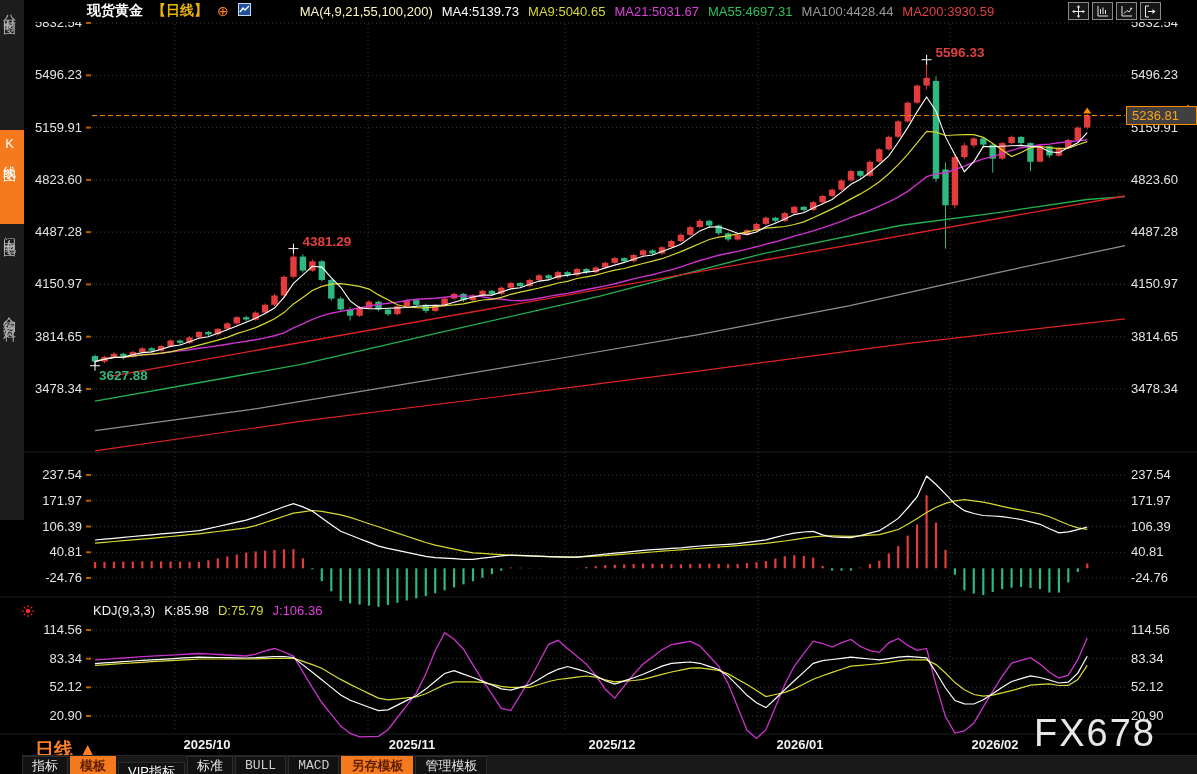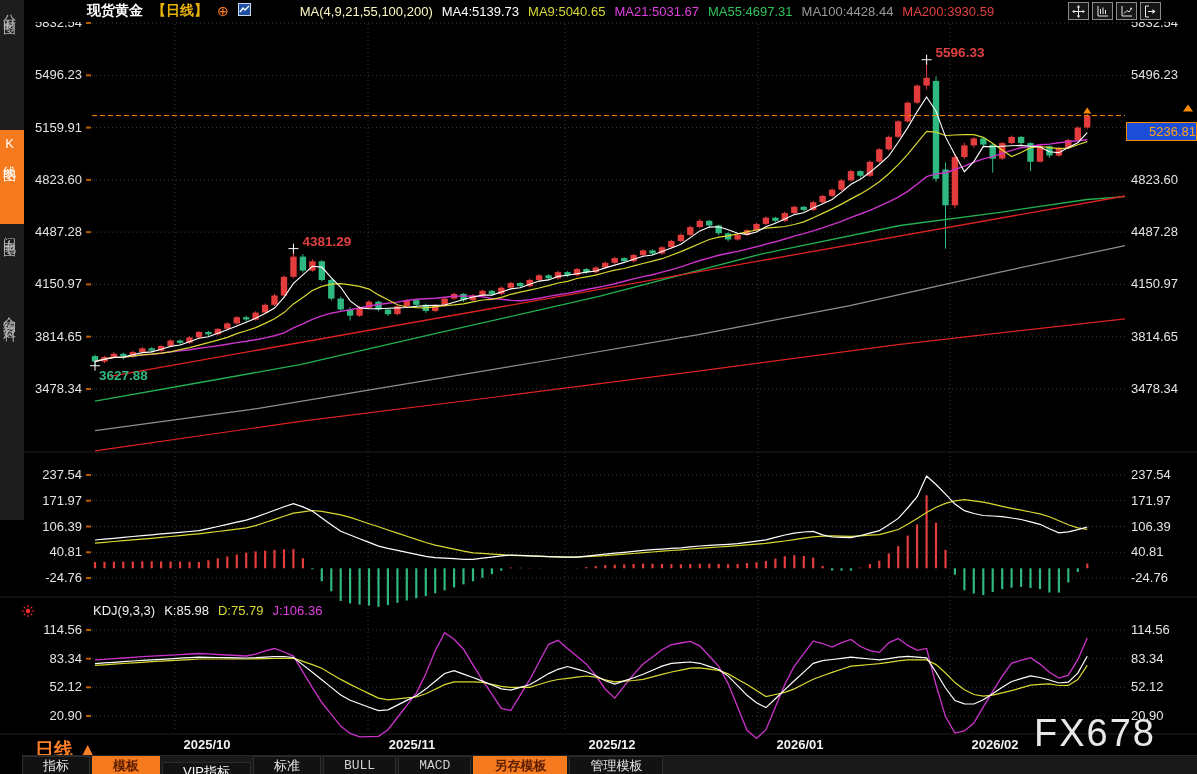--- a/index.html
+++ b/index.html
@@ -28,31 +28,31 @@
   
   .axis-left{position:absolute;left:0;top:0;width:88px;height:774px;z-index:4;}
   .axis-right{position:absolute;left:1129px;top:0;width:68px;height:774px;z-index:4;}
   .axis-label{position:absolute;font-size:13px;color:#e4e4e4;height:16px;line-height:16px;}
   .axis-left .axis-label{right:6px;text-align:right;}
   .axis-right .axis-label{left:2px;}
   
   .ind-labels{position:absolute;left:93px;font-size:13px;display:flex;gap:9px;z-index:5;white-space:nowrap;}
   .c-white{color:#f0f0f0;} .c-yellow{color:#d8d832;} .c-magenta{color:#e040e0;}
   
-  .price-box{position:absolute;left:1126px;top:122px;width:64px;height:17px;background:#1d4ed8;
+  .price-box{position:absolute;left:1126px;top:106px;width:64px;height:17px;background:#404040;
              border:1px solid #ff8c00;color:#ffa21a;font-size:13px;line-height:17px;
-             padding-left:5px;z-index:6;text-align:right;}
+             padding-left:5px;z-index:6;}
   
   .period-sel{position:absolute;left:35px;top:737px;color:#ff7f27;font-weight:bold;
               font-size:19px;z-index:6;cursor:pointer;}
   .month-label{position:absolute;top:737px;transform:translateX(-50%);color:#f2f2f2;
                font-weight:bold;font-size:13px;z-index:5;}
   .tab-row{position:absolute;left:22px;top:755px;right:0;height:19px;display:flex;gap:2px;
            background:#191919;border-top:1px solid #262626;z-index:6;align-items:center;}
-  .tab{padding:0 20px;font-size:13px;line-height:17px;height:17px;color:#e8e8e8;
+  .tab{padding:0 9px;font-size:13px;line-height:17px;height:17px;color:#e8e8e8;
        background:#121212;border:1px solid #2c2c2c;cursor:pointer;}
   .tab.active{background:#f57a1d;color:#5c1d00;font-weight:bold;border-color:#f57a1d;}
   .tab.orange-text{color:#ffffff;margin-top:12px;}
   .tab.mono{font-family:"Liberation Mono",monospace;color:#cfcfcf;}
   .watermark{position:absolute;left:1034px;top:712px;font-size:38px;color:#e8e8e8;
              letter-spacing:2px;z-index:7;}
   .sun-icon{position:absolute;left:21px;top:604px;z-index:6;}
 </style>
 </head>
 <body>

